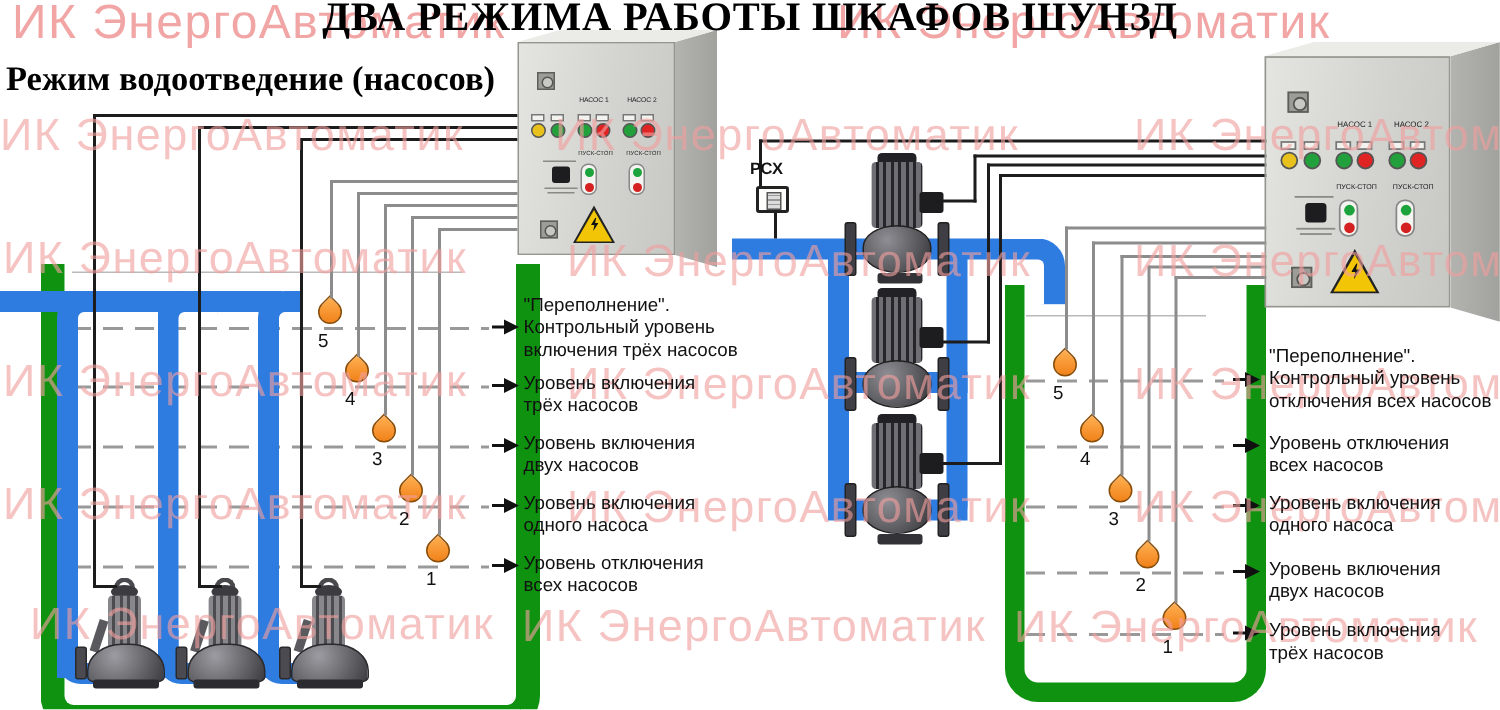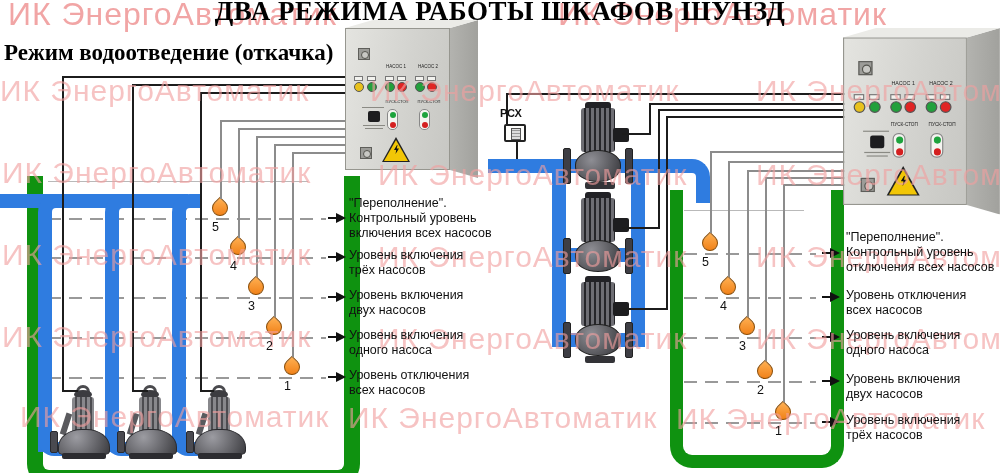--- a/index.html
+++ b/index.html
@@ -379,39 +379,39 @@
   <div class="wm" style="left:378px;top:240px">ИК ЭнергоАвтоматик</div>
   <div class="wm" style="left:756px;top:240px">ИК ЭнергоАвтоматик</div>
   <div class="wm" style="left:2px;top:320px">ИК ЭнергоАвтоматик</div>
   <div class="wm" style="left:378px;top:322px">ИК ЭнергоАвтоматик</div>
   <div class="wm" style="left:756px;top:322px">ИК ЭнергоАвтоматик</div>
   <div class="wm" style="left:20px;top:400px">ИК ЭнергоАвтоматик</div>
   <div class="wm" style="left:348px;top:401px">ИК ЭнергоАвтоматик</div>
   <div class="wm" style="left:676px;top:402px">ИК ЭнергоАвтоматик</div>
 
   <div class="title">ДВА РЕЖИМА РАБОТЫ ШКАФОВ ШУНЗД</div>
-  <div class="hdr" style="left:4px;top:40px;font-size:23px">Режим водоотведение (откачка)</div>
+  <div class="hdr" style="left:4px;top:40px;font-size:23px">Режим водоотведение (насосов)</div>
   <div style="position:absolute;left:500px;top:107px;font-size:11px;font-weight:bold">РСХ</div>
 
   <div class="fnum" style="left:212px;top:220px">5</div>
   <div class="fnum" style="left:230px;top:259px">4</div>
   <div class="fnum" style="left:248px;top:299px">3</div>
   <div class="fnum" style="left:266px;top:339px">2</div>
   <div class="fnum" style="left:284px;top:379px">1</div>
 
   <div class="fnum" style="left:702px;top:255px">5</div>
   <div class="fnum" style="left:720px;top:299px">4</div>
   <div class="fnum" style="left:739px;top:339px">3</div>
   <div class="fnum" style="left:757px;top:383px">2</div>
   <div class="fnum" style="left:775px;top:424px">1</div>
 
   <div class="lbl" style="left:349px;top:196px">
     <div>"Переполнение".</div>
     <div>Контрольный уровень</div>
-    <div>включения всех насосов</div>
+    <div>включения трёх насосов</div>
   </div>
   <div class="lbl" style="left:349px;top:248px">
     <div>Уровень включения</div>
     <div>трёх насосов</div>
   </div>
   <div class="lbl" style="left:349px;top:288px">
     <div>Уровень включения</div>
     <div>двух насосов</div>
   </div>
   <div class="lbl" style="left:349px;top:328px">

